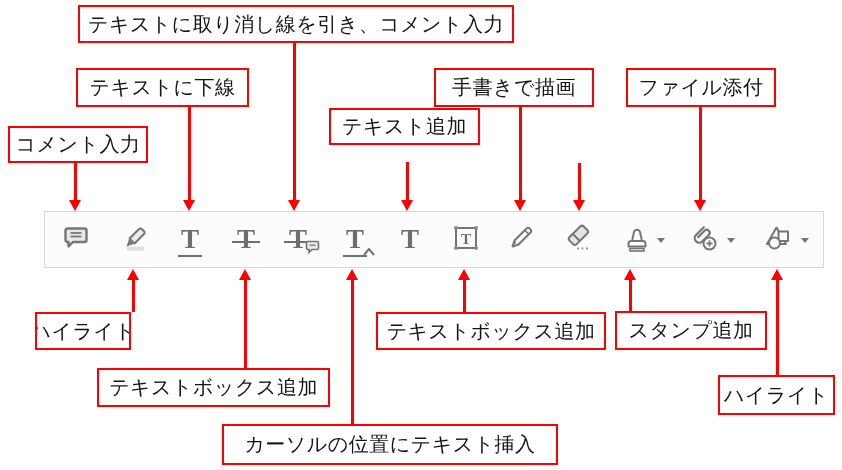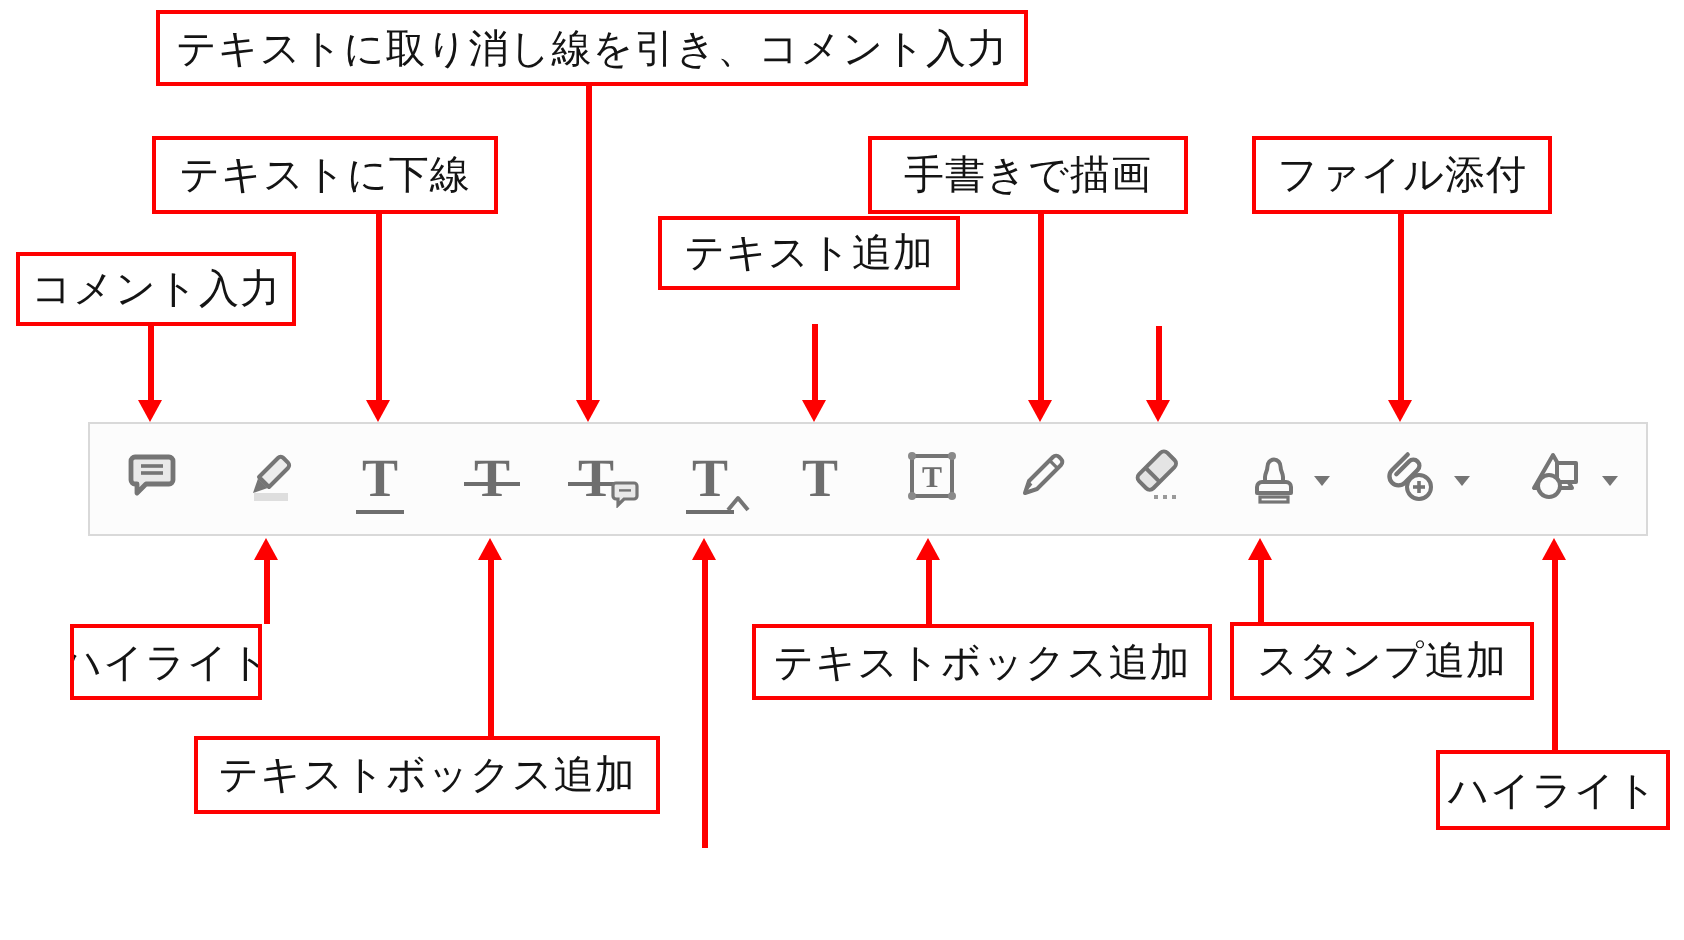--- a/index.html
+++ b/index.html
@@ -61,20 +61,23 @@
   <div class="callout" style="left:626px;top:68px;width:150px;height:39px">
       <span>ファイル添付</span>
     </div>
 
   <div class="callout" style="left:35px;top:312px;width:96px;height:38px">
       <span>ハイライト</span>
     </div>
   <div class="callout" style="left:97px;top:368px;width:233px;height:39px">
       <span>テキストボックス追加</span>
     </div>
+  <div class="callout" style="left:222px;top:424px;width:336px;height:41px">
+      <span>カーソルの位置にテキスト挿入</span>
+    </div>
   <div class="callout" style="left:376px;top:312px;width:230px;height:38px">
       <span>テキストボックス追加</span>
     </div>
   <div class="callout" style="left:615px;top:311px;width:152px;height:39px">
       <span>スタンプ追加</span>
     </div>
   <div class="callout" style="left:718px;top:375px;width:117px;height:40px">
       <span>ハイライト</span>
     </div>
 

